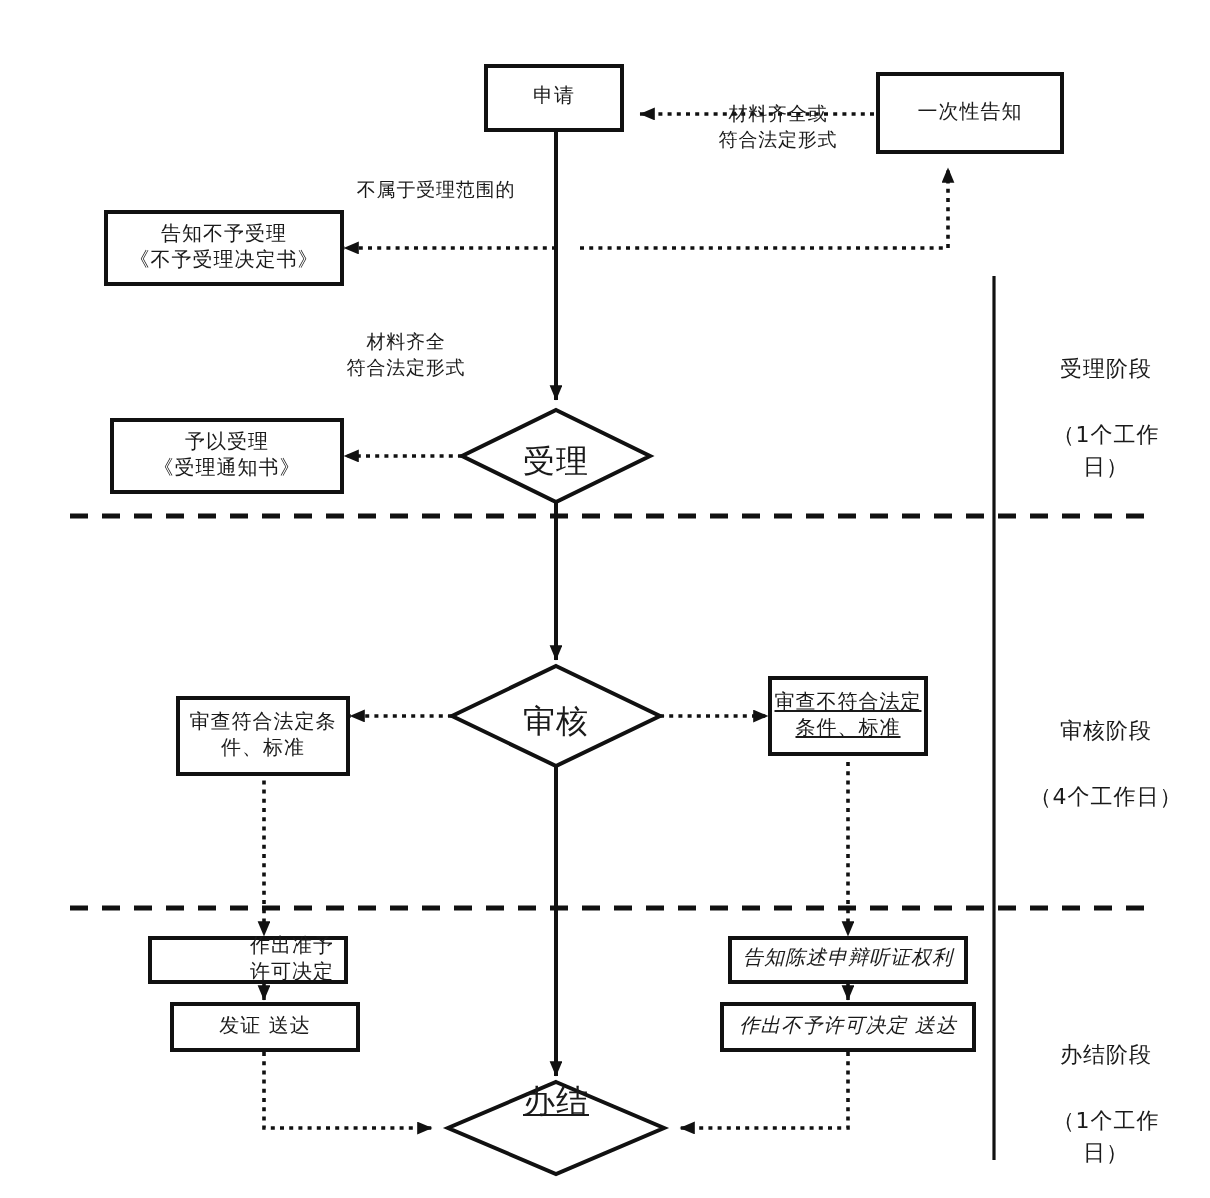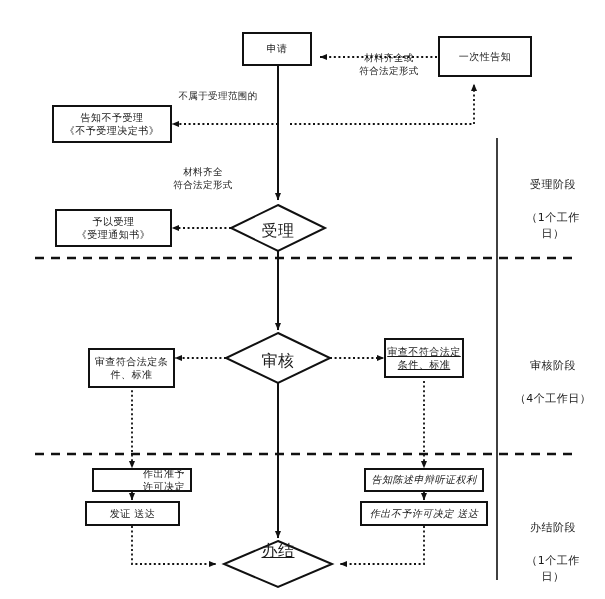--- a/index.html
+++ b/index.html
@@ -120,21 +120,21 @@
 
   <div class="node" style="left:55px;top:209px;width:117px;height:38px;">予以受理
 《受理通知书》</div>
 
   <div class="node" style="left:88px;top:348px;width:87px;height:40px;">审查符合法定条
 件、标准</div>
 
   <div class="node" style="left:384px;top:338px;width:80px;height:40px;text-decoration:underline;">审查不符合法定
 条件、标准</div>
 
-  <div class="node" style="left:92px;top:468px;width:100px;height:24px;padding-left:44px;">作出准予许可决定</div>
+  <div class="node" style="left:74px;top:468px;width:100px;height:24px;padding-left:44px;">作出准予许可决定</div>
 
   <div class="node" style="left:85px;top:501px;width:95px;height:25px;">发证   送达</div>
 
   <div class="node" style="left:364px;top:468px;width:120px;height:24px;font-style:italic;">告知陈述申辩听证权利</div>
 
   <div class="node" style="left:360px;top:501px;width:128px;height:25px;font-style:italic;">作出不予许可决定   送达</div>
 
   <div class="diamond-text" style="left:248px;top:221px;width:60px;">受理</div>
 
   <div class="diamond-text" style="left:248px;top:351px;width:60px;">审核</div>

